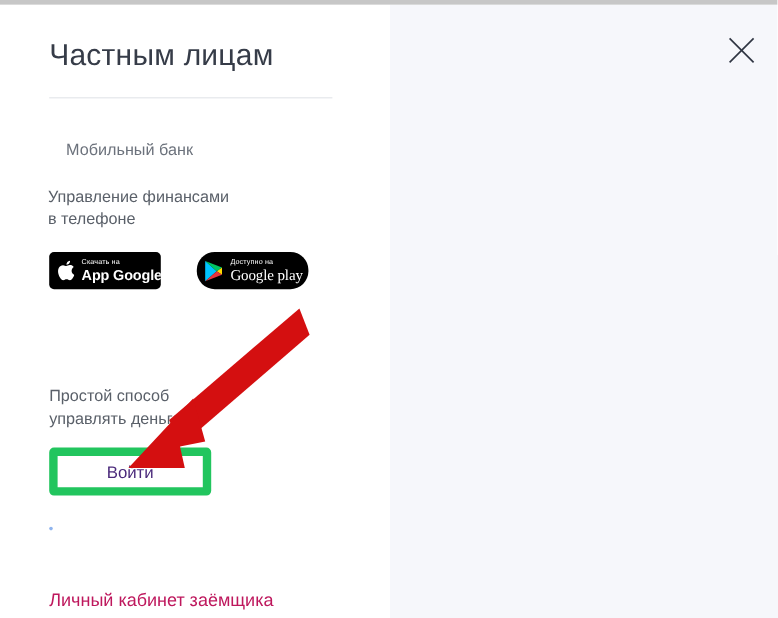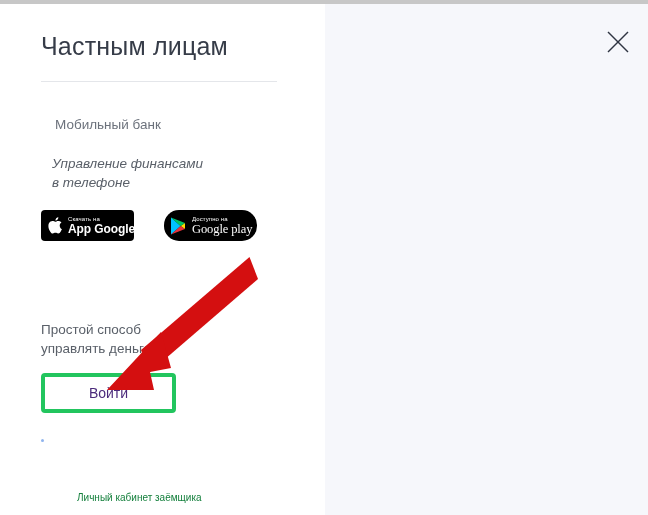--- a/index.html
+++ b/index.html
@@ -84,24 +84,23 @@
   .link {
     position: absolute;
     font-size: 13.5px;
     color: #3d7fe8;
     text-decoration: none;
     white-space: nowrap;
     cursor: pointer;
   }
   .muted-bottom {
     position: absolute;
-    font-size: 10px;
-    color: #15803d;
-    white-space: nowrap;
-    margin-left: 36px;
+    font-size: 15px;
+    color: #be185d;
+    white-space: nowrap;
   }
 
   
   .badge {
     position: absolute;
     height: 31px;
     background: #000000;
     border-radius: 4px;
     display: flex;
     align-items: center;
@@ -143,21 +142,21 @@
     font-weight: normal;
     font-size: 12.5px;
   }
 
   
   .btn-login {
     position: absolute;
     width: 135px;
     height: 40px;
     box-sizing: border-box;
-    border: 4px solid #22c55e;
+    border: 7px solid #22c55e;
     border-radius: 4px;
     background: #ffffff;
     color: #4b2a7b;
     font-size: 14px;
     font-family: "Liberation Sans", "DejaVu Sans", sans-serif;
     cursor: pointer;
     display: flex;
     align-items: center;
     justify-content: center;
     padding: 0;
@@ -204,21 +203,21 @@
   <div class="top-strip"></div>
 
   <div class="col col-personal">
 
     <h1 class="heading">Частным лицам</h1>
 
     <div class="divider personal"></div>
 
     <div class="sect-title" style="left:41px; top:113px;">Мобильный банк</div>
 
-    <div class="para" style="left:52px; top:150px;font-style:italic;">Управление финансами
+    <div class="para" style="left:40px; top:150px;">Управление финансами
 в телефоне</div>
 
     <div class="badge appstore" style="left:41px; top:206px;">
       <span class="badge-icon">
         <svg width="14" height="17" viewBox="0 0 14 17" aria-hidden="true">
           <path fill="#ffffff" d="M9.6 2.6c.5-.63.85-1.5.75-2.37-.73.03-1.62.49-2.14 1.1-.47.55-.88 1.43-.77 2.28.81.06 1.64-.41 2.16-1.01zm2.08 6.1c-.02-2.1 1.71-3.1 1.79-3.15-.98-1.43-2.5-1.62-3.04-1.64-1.29-.13-2.52.76-3.18.76-.65 0-1.67-.74-2.74-.72-1.41.02-2.71.82-3.43 2.08-1.46 2.54-.37 6.3 1.05 8.36.7 1.01 1.53 2.14 2.62 2.1 1.05-.04 1.45-.68 2.72-.68 1.27 0 1.63.68 2.74.66 1.13-.02 1.85-1.03 2.54-2.04.8-1.17 1.13-2.3 1.15-2.36-.03-.01-2.2-.85-2.22-3.37z"></path>
         </svg>
       </span>
       <span class="badge-text">
         <span class="badge-small">Скачать на</span>

